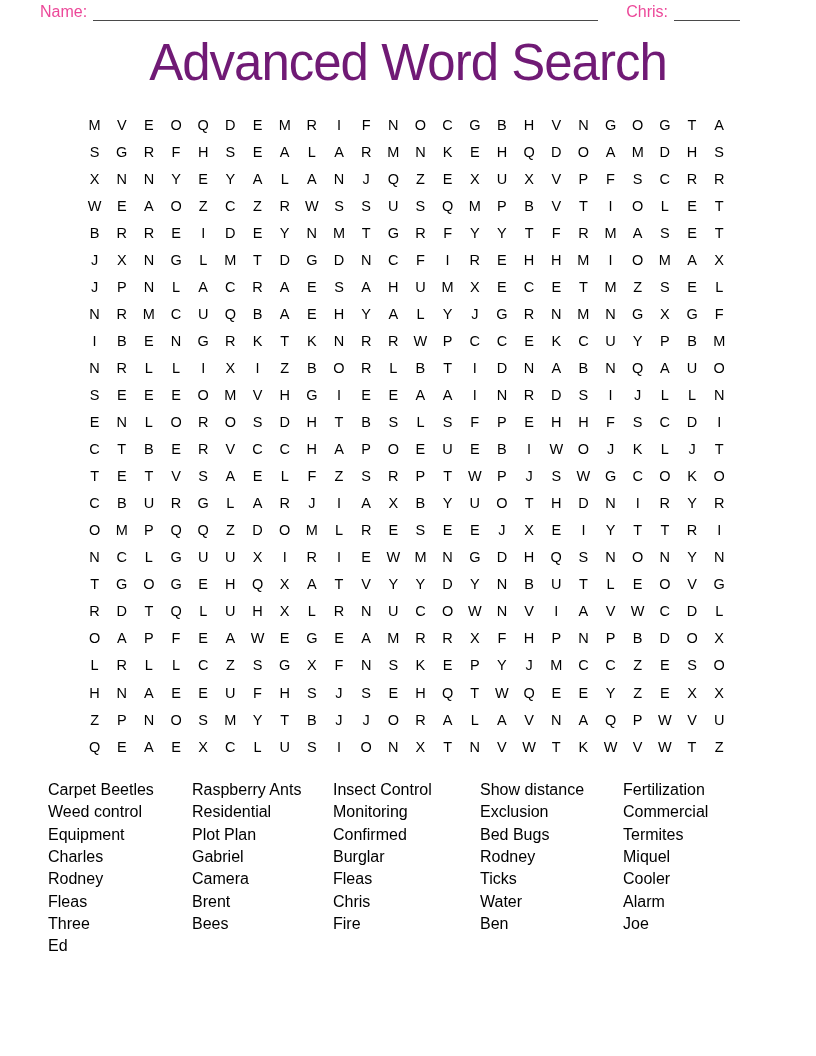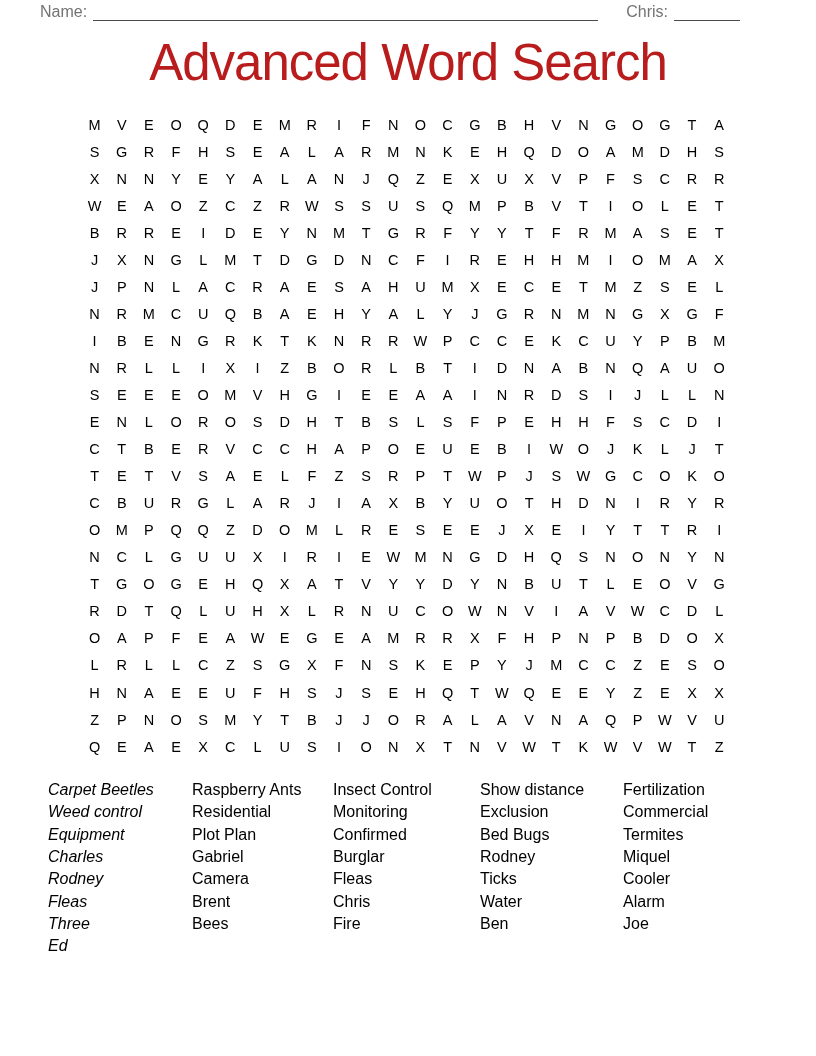--- a/index.html
+++ b/index.html
@@ -14,21 +14,21 @@
   .page { position: relative; width: 816px; height: 1056px; background:#fff; }
 
   
   .header {
     position: absolute;
     left: 40px; right: 76px; top: 2px;
     display: flex;
     align-items: flex-end;
     font-size: 16px;
     line-height: 20px;
-    color: #737373;
+    color: #ec4899;
   }
   .hdr-label { white-space: nowrap; }
   .name-line {
     flex: 1 1 auto;
     border-bottom: 1.5px solid #4a4a4a;
     height: 18px;
     margin: 0 0 1px 6px;
   }
   .date-label { margin-left: 28px; }
   .date-line {
@@ -40,21 +40,21 @@
 
   
   .title {
     position: absolute;
     top: 32px; left: 0; width: 816px;
     text-align: center;
     font-size: 51px;
     font-weight: 400;
     line-height: 62px;
     letter-spacing: -1px;
-    color: #b91c1c;
+    color: #701a75;
   }
 
   
   .grid {
     position: absolute;
     left: 81px; top: 111px;
     display: grid;
     grid-template-columns: repeat(24, 27.17px);
     grid-auto-rows: 27.05px;
   }
@@ -70,21 +70,21 @@
   
   .words {
     position: absolute;
     left: 48px; top: 779px;
     display: flex;
     font-size: 16px;
     line-height: 22.35px;
     color: #000;
   }
   .word-col { flex: 0 0 auto; }
-  .word-col:nth-child(1) { width: 144px; font-style: italic; }
+  .word-col:nth-child(1) { width: 144px; }
   .word-col:nth-child(2) { width: 141px; }
   .word-col:nth-child(3) { width: 147px; }
   .word-col:nth-child(4) { width: 143px; }
   .word-col:nth-child(5) { width: auto;  }
   .word { white-space: nowrap; }
 </style>
 </head>
 <body>
 
 <div class="page">

